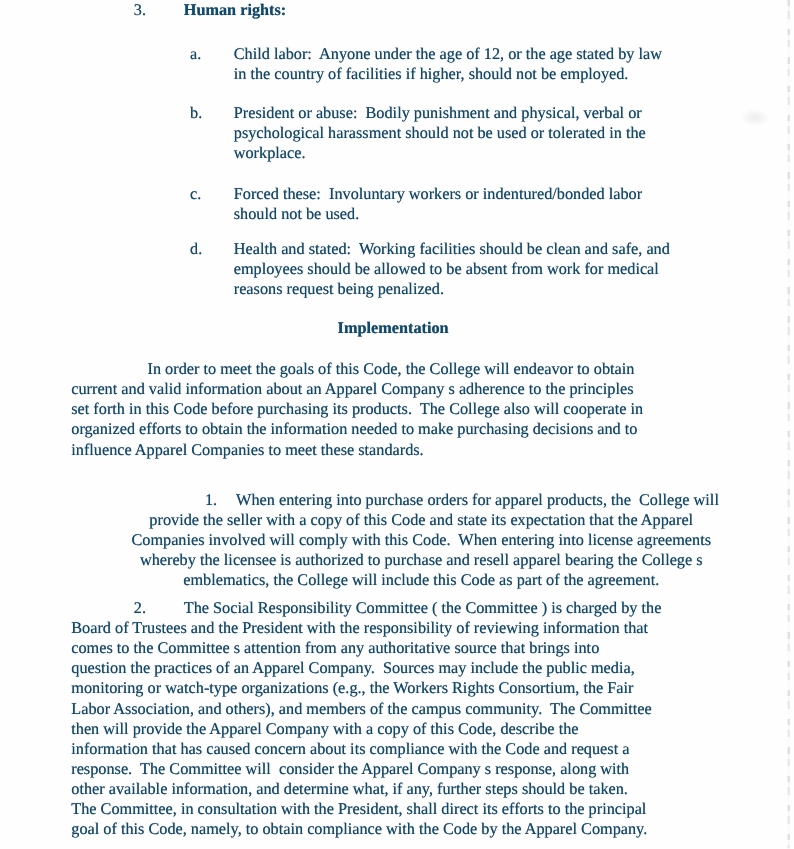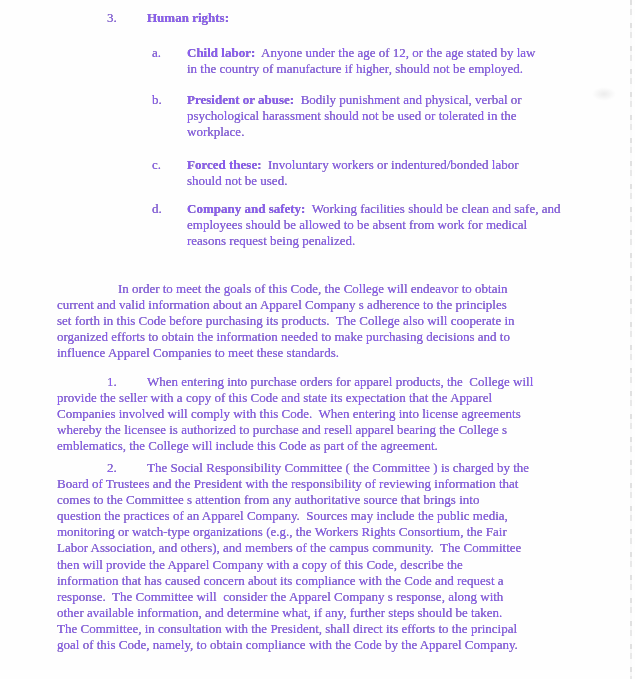--- a/index.html
+++ b/index.html
@@ -2,45 +2,44 @@
 <html><head>
 <meta charset="utf-8">
 <style>
   html,body { margin:0; padding:0; background:#ffffff; }
   .page {
     position:relative;
     width:635px; height:679px;
     background:#fefefe;
     overflow:hidden;
     box-sizing:border-box;
-    padding-top:10px;
     font-family:"Liberation Serif","DejaVu Serif",serif;
     font-size:13px;
     line-height:16.1px;
-    color:#8b5cf6;
+    color:#0c4a6e;
     text-shadow:0 0 0.6px rgba(30,30,30,0.65);
   }
   .heading-row { margin-left:107px; }
   .sec-num { display:inline-block; width:40px; }
   .sec-title { font-weight:bold; }
 
   .subitem { display:flex; margin-left:152px; }
   .subitem.si-a { margin-top:19px; }
   .subitem.si-b { margin-top:15px; }
   .subitem.si-c { margin-top:16px; }
   .subitem.si-d { margin-top:12px; }
   .sub-letter { width:35px; flex:0 0 35px; }
   .sub-text { width:440px; white-space:pre-wrap; }
-  .sub-label { font-weight:bold; }
+  .sub-label { font-weight:normal; }
 
   .impl-heading { margin-top:15px; width:629px; text-align:center; font-weight:bold; }
 
   .para { margin:0 0 0 57px; width:560px; white-space:pre-wrap; }
-  .para.intro { margin-top:32px; text-indent:61px; }
-  .para.p1 { margin-top:12px; }
+  .para.intro { margin-top:17px; text-indent:61px; }
+  .para.p1 { margin-top:24px;text-align:center; }
   .para.p2 { margin-top:6px; }
   .pnum { display:inline-block; width:40px; margin-left:50px; }
 
   .artifact-right {
     position:absolute; top:0; right:3px; width:2px; height:679px;
     background:repeating-linear-gradient(to bottom,
       rgba(90,90,90,0.30) 0 5px, rgba(120,120,120,0.08) 5px 9px,
       rgba(90,90,90,0.22) 9px 15px, rgba(120,120,120,0.04) 15px 23px);
     opacity:0.6;
   }
@@ -52,43 +51,44 @@
 </head>
 <body>
 
 <div class="page">
 
   <div class="heading-row"><span class="sec-num">3.</span><span class="sec-title">Human rights:</span></div>
 
   <div class="subitem si-a">
       <span class="sub-letter">a.</span>
       <div class="sub-text"><span class="sub-label">Child labor:</span><span>  Anyone under the age of 12, or the age stated by law
-in the country of manufacture if higher, should not be employed.</span></div>
+in the country of facilities if higher, should not be employed.</span></div>
     </div>
 
   <div class="subitem si-b">
       <span class="sub-letter">b.</span>
       <div class="sub-text"><span class="sub-label">President or abuse:</span><span>  Bodily punishment and physical, verbal or
 psychological harassment should not be used or tolerated in the
 workplace.</span></div>
     </div>
 
   <div class="subitem si-c">
       <span class="sub-letter">c.</span>
       <div class="sub-text"><span class="sub-label">Forced these:</span><span>  Involuntary workers or indentured/bonded labor
 should not be used.</span></div>
     </div>
 
   <div class="subitem si-d">
       <span class="sub-letter">d.</span>
-      <div class="sub-text"><span class="sub-label">Company and safety:</span><span>  Working facilities should be clean and safe, and
+      <div class="sub-text"><span class="sub-label">Health and stated:</span><span>  Working facilities should be clean and safe, and
 employees should be allowed to be absent from work for medical
 reasons request being penalized.</span></div>
     </div>
 
+  <div class="impl-heading">Implementation</div>
 
   <p class="para intro">In order to meet the goals of this Code, the College will endeavor to obtain
 current and valid information about an Apparel Company s adherence to the principles
 set forth in this Code before purchasing its products.  The College also will cooperate in
 organized efforts to obtain the information needed to make purchasing decisions and to
 influence Apparel Companies to meet these standards.</p>
 
   <p class="para p1"><span class="pnum">1.</span><span>When entering into purchase orders for apparel products, the  College will
 provide the seller with a copy of this Code and state its expectation that the Apparel
 Companies involved will comply with this Code.  When entering into license agreements

